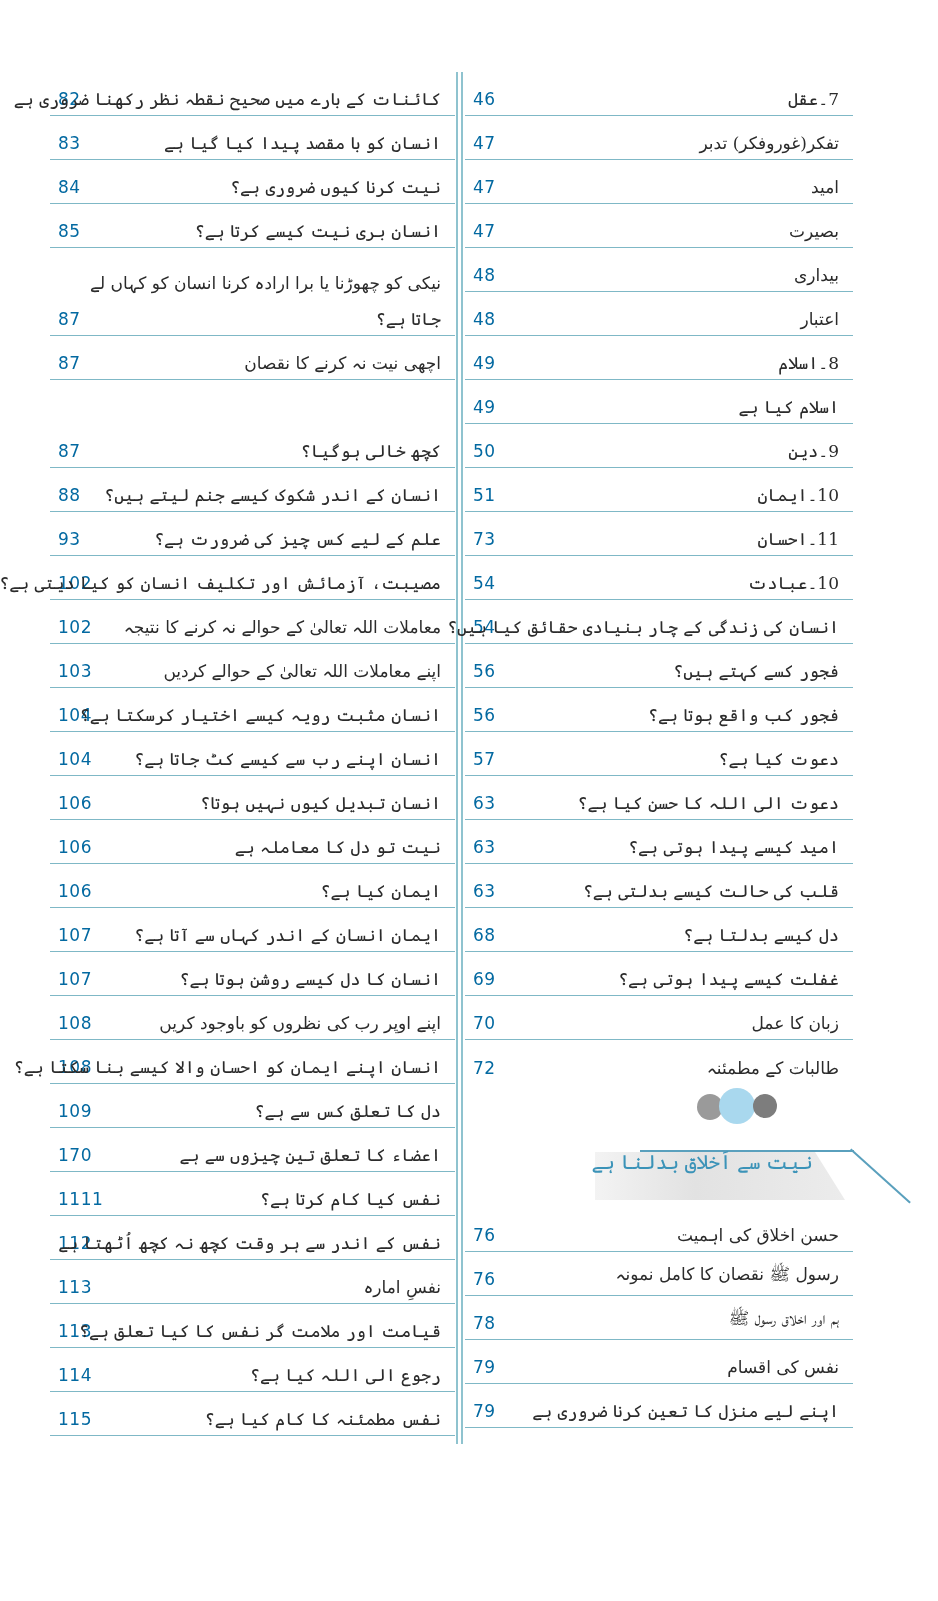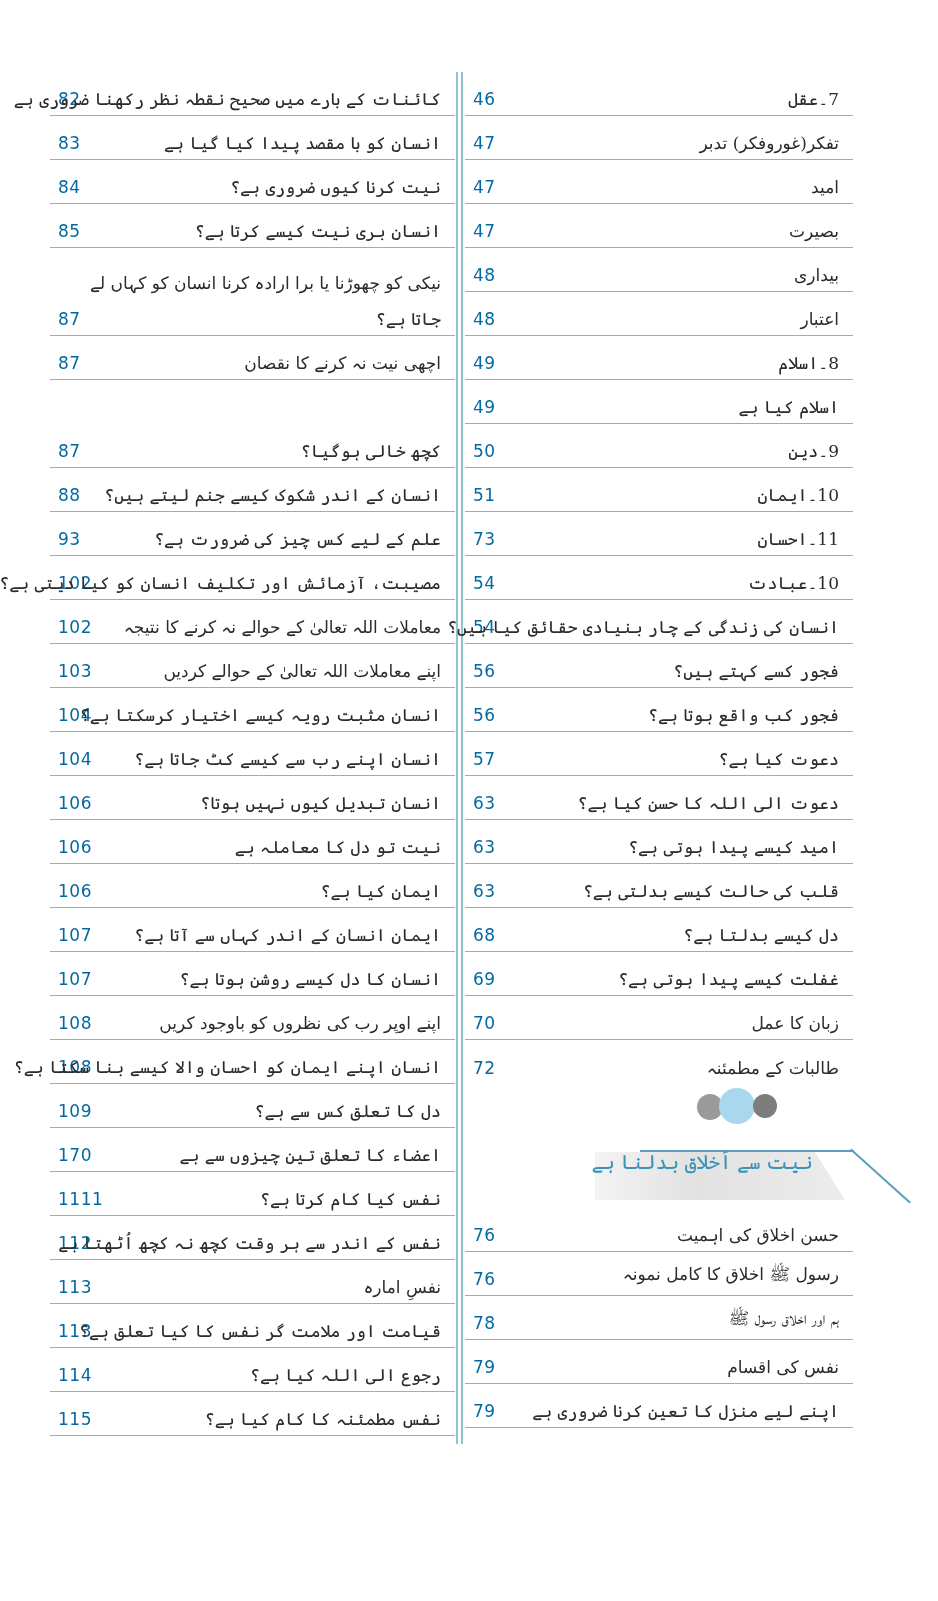--- a/index.html
+++ b/index.html
@@ -264,21 +264,21 @@
     <div class="banner-diag"></div>
     <span class="banner-text">نیت سے اَخلاق بدلنا ہے</span>
   </div>
 
   <div class="row">
       <span class="num">76</span>
       <span class="title">حسن اخلاق کی اہمیت</span>
     </div>
   <div class="row">
       <span class="num">76</span>
-      <span class="title">رسول ﷺ اخلاق کا کامل نمونہ</span>
+      <span class="title">رسول ﷺ نقصان کا کامل نمونہ</span>
     </div>
   <div class="row">
       <span class="num">78</span>
       <span class="title">ہم اور اخلاق رسول ﷺ</span>
     </div>
   <div class="row">
       <span class="num">79</span>
       <span class="title">نفس کی اقسام</span>
     </div>
   <div class="row">

